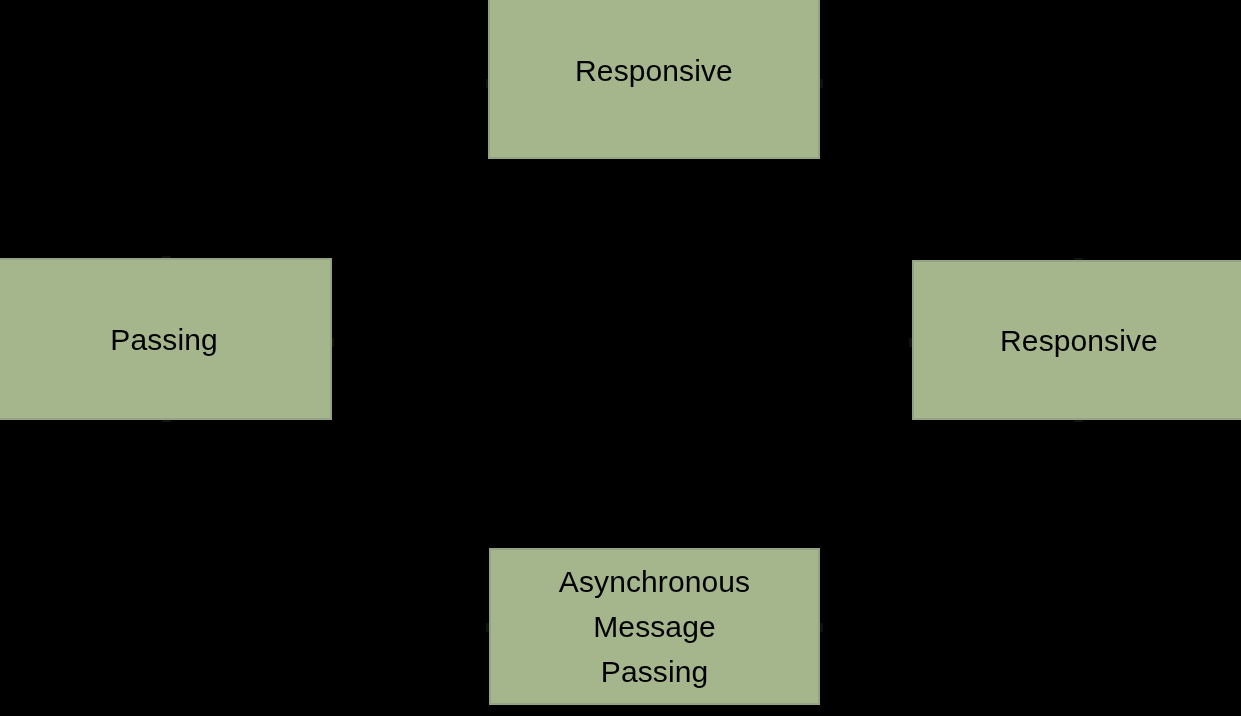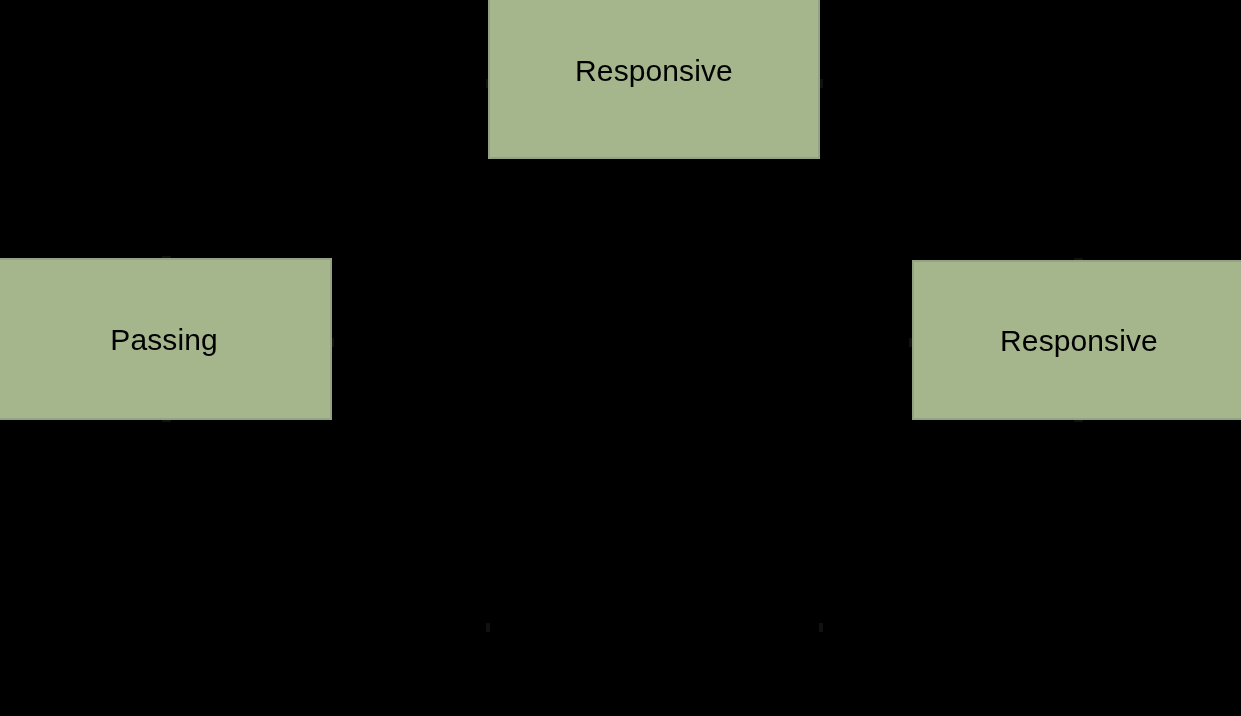--- a/index.html
+++ b/index.html
@@ -132,14 +132,19 @@
   </div>
 
   <div class="node" id="node-elastic">
     <span class="node-label">Passing</span>
   </div>
 
   <div class="node" id="node-resilient">
     <span class="node-label">Responsive</span>
   </div>
 
+  <div class="node" id="node-async">
+    <span class="node-label">Asynchronous
+Message
+Passing</span>
+  </div>
 
 </div>
 
 </body></html>

